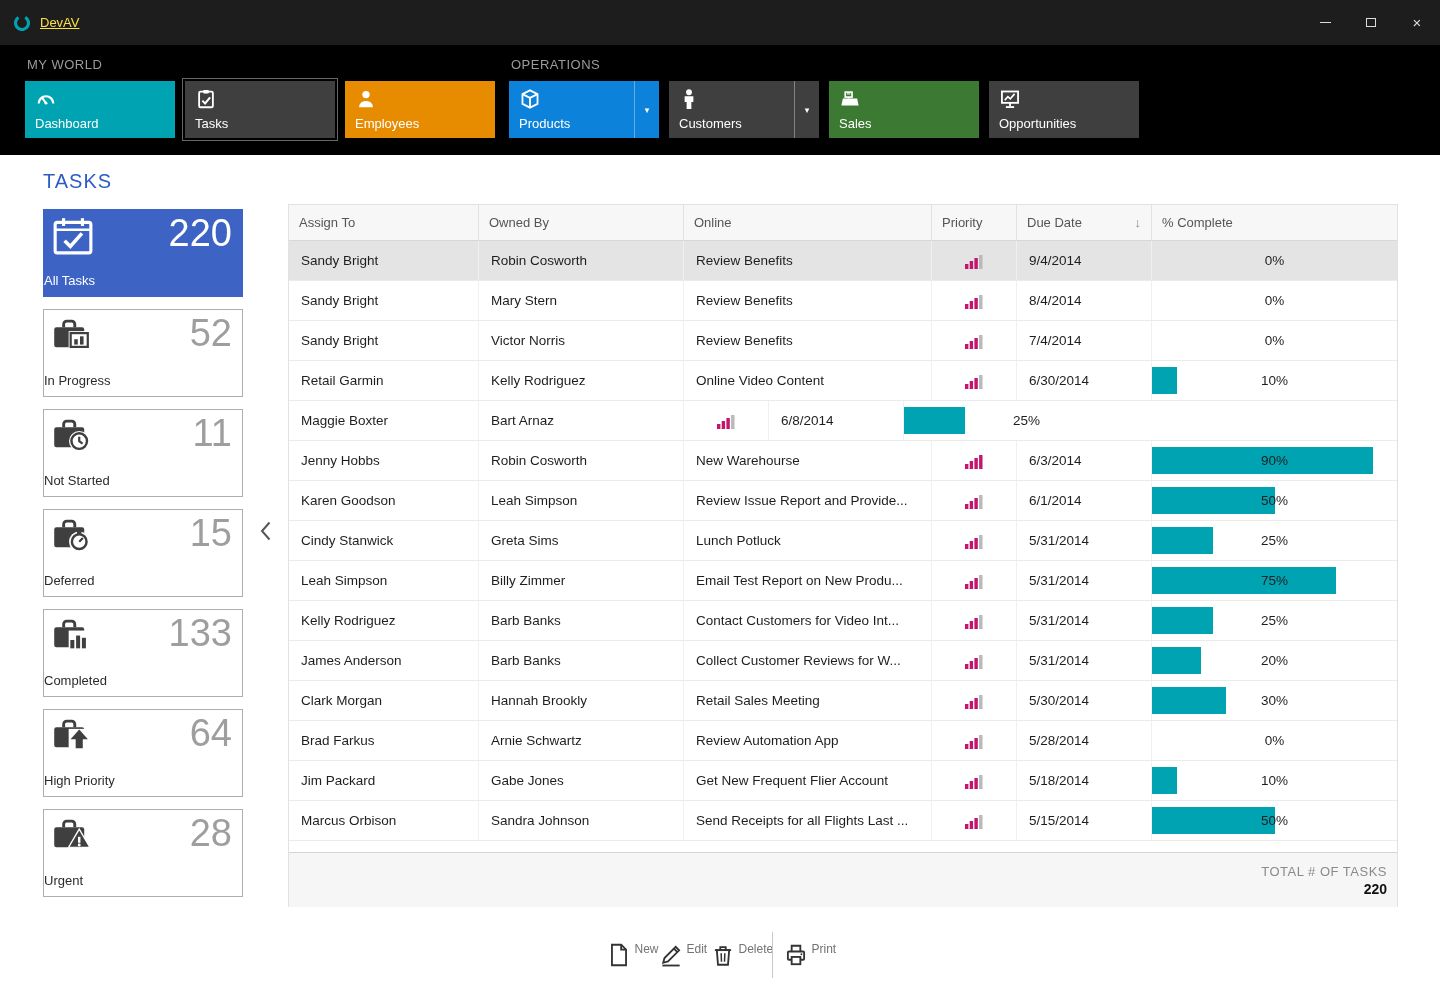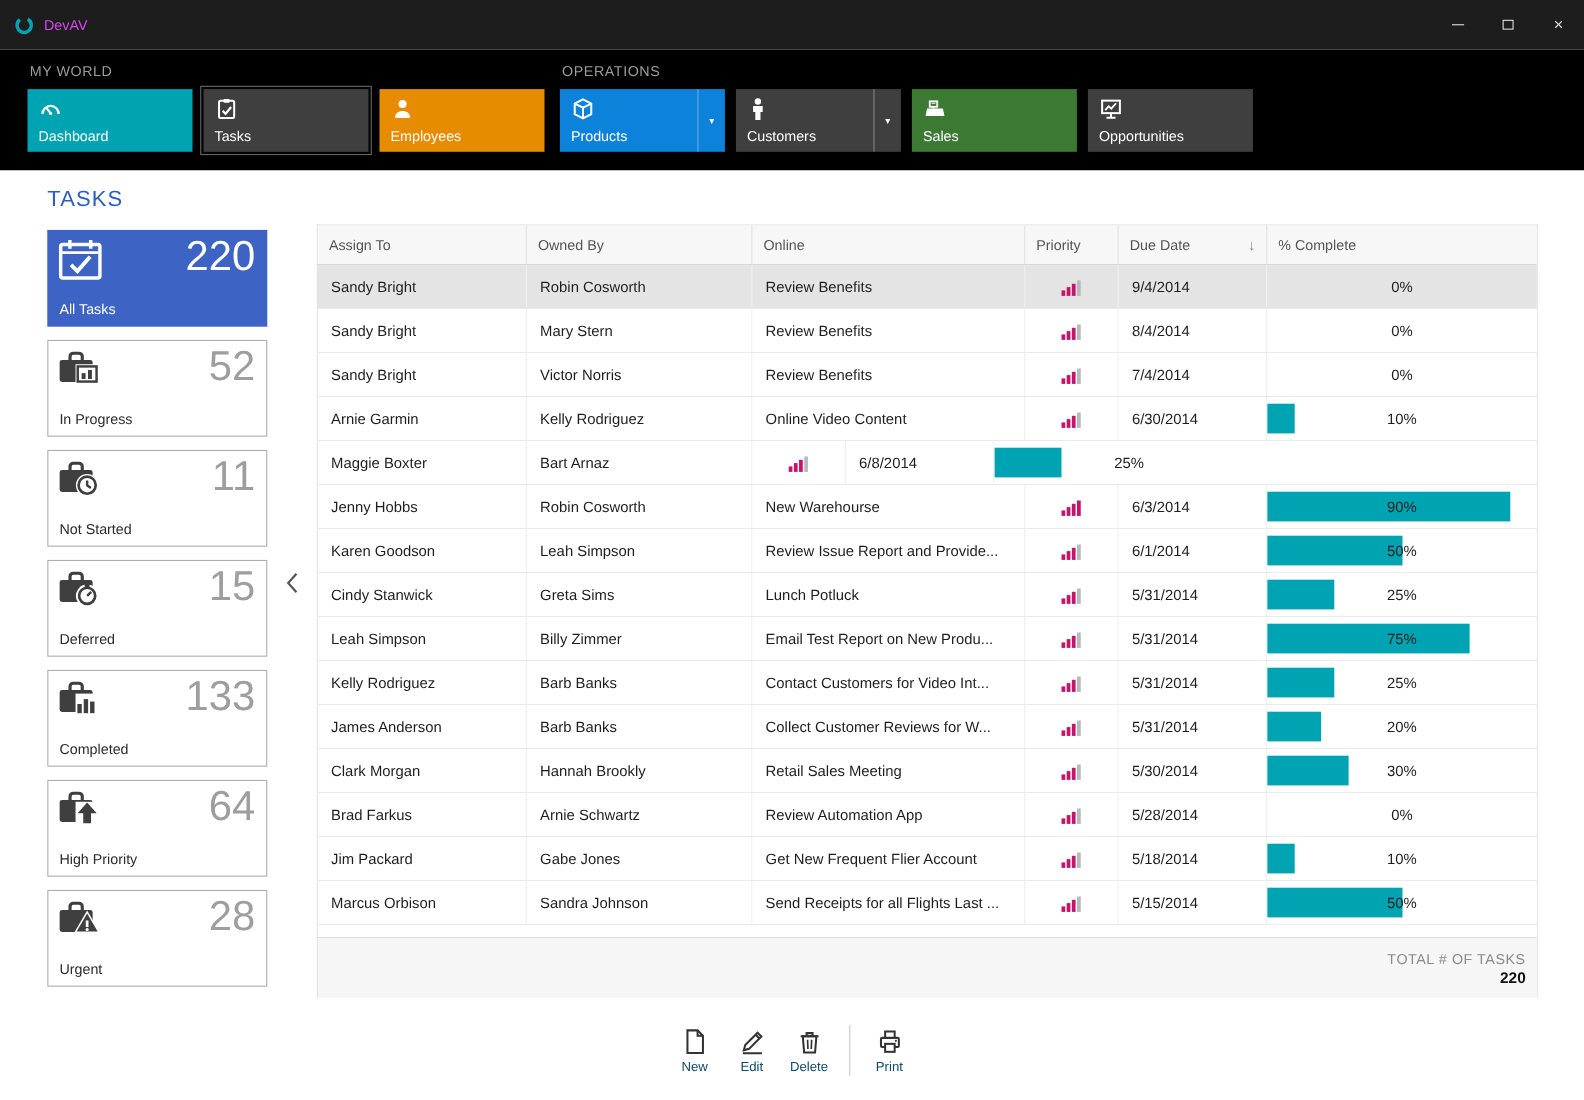--- a/index.html
+++ b/index.html
@@ -3,21 +3,21 @@
 <meta charset="utf-8">
 <style>
   *{margin:0;padding:0;box-sizing:border-box;}
   html,body{width:1440px;height:1000px;overflow:hidden;}
   body{font-family:"Liberation Sans",sans-serif;background:#fff;}
   .window{width:1440px;height:1000px;display:flex;flex-direction:column;background:#fff;}
 
   
   .titlebar{flex:0 0 45px;background:#1d1d1d;display:flex;align-items:center;padding-left:12px;}
   .titlebar .logo{display:flex;margin-right:8px;}
-  .titlebar .title{color:#d946ef;font-size:13px;}
+  .titlebar .title{color:#fde047;font-size:13px;text-decoration:underline;}
   .win-controls{margin-left:auto;display:flex;height:100%;}
   .win-btn{width:46px;height:100%;display:flex;align-items:center;justify-content:center;color:#dcdcdc;font-size:15px;cursor:pointer;}
   .min-glyph{width:11px;height:1px;background:#dcdcdc;display:inline-block;}
   .max-glyph{width:10px;height:9px;border:1px solid #dcdcdc;display:inline-block;}
 
   
   .ribbon{flex:0 0 110px;background:#000000;display:flex;align-items:flex-start;padding:12px 0 0 25px;}
   .rgroup{margin-right:14px;}
   .rgroup-label{color:#9b9b9b;font-size:13px;letter-spacing:.5px;margin:0 0 9px 2px;}
   .rbtn-row{display:flex;gap:10px;}
@@ -30,21 +30,21 @@
 
   
   .content{flex:1;display:flex;background:#fff;overflow:hidden;}
   .sidebar{flex:0 0 200px;margin:15px 0 0 43px;}
   .sidebar-title{color:#2d5cc6;font-size:20px;font-weight:400;letter-spacing:1px;margin:0 0 16px 0;}
   .tile{position:relative;width:200px;height:88px;border:1px solid #aeaeae;background:#fff;margin-bottom:12px;cursor:pointer;}
   .tile.selected{border-color:transparent;}
   .tile .ticon{position:absolute;left:8px;top:6px;display:flex;}
   .tile .count{position:absolute;top:2px;right:10px;font-size:38px;color:#9e9e9e;}
   .tile.selected .count{color:#fff;}
-  .tile .tlabel{position:absolute;left:10px;bottom:8px;font-size:13px;color:#2b2b2b;}
+  .tile .tlabel{position:absolute;left:0;bottom:8px;font-size:13px;color:#2b2b2b;}
   .tile.selected .tlabel{color:#fff;}
   .chev{flex:0 0 45px;display:flex;align-items:center;justify-content:center;cursor:pointer;}
 
   
   .grid{flex:1;margin:49px 42px 0 0;border:1px solid #e2e2e2;border-bottom:none;display:flex;flex-direction:column;align-self:flex-start;width:1110px;}
   .ghead{display:flex;height:36px;background:#f7f7f7;border-bottom:1px solid #d8d8d8;}
   .gh-cell{display:flex;align-items:center;padding:0 10px;font-size:13px;color:#555;border-right:1px solid #e2e2e2;cursor:pointer;}
   .gh-cell:last-child{border-right:none;}
   .sort-arrow{margin-left:auto;color:#888;font-size:13px;}
   .grow{display:flex;height:40px;background:#fff;border-bottom:1px solid #ebebeb;cursor:pointer;}
@@ -61,21 +61,21 @@
   .gcell.col-5{position:relative;justify-content:center;padding:0;}
   .pbar{position:absolute;left:0;top:6px;bottom:6px;}
   .pct{position:relative;z-index:1;}
   .partial-row{height:12px;background:#fff;border-bottom:1px solid #d4d4d4;}
   .gfooter{height:54px;background:#f6f6f6;display:flex;flex-direction:column;align-items:flex-end;justify-content:center;padding-right:10px;}
   .gfoot-label{color:#8a8a8a;font-size:13px;letter-spacing:.5px;}
   .gfoot-value{color:#111;font-size:14px;font-weight:bold;margin-top:2px;}
 
   
   .bottombar{flex:0 0 90px;background:#fff;display:flex;align-items:center;justify-content:center;}
-  .bbtn{width:52px;display:flex;flex-direction:column;align-items:center;gap:3px;cursor:pointer;font-size:12px;color:#0c4a6e;}
+  .bbtn{width:52px;display:flex;flex-direction:row;align-items:flex-start;gap:3px;cursor:pointer;font-size:12px;color:#737373;}
   .bsep{width:1px;height:46px;background:#c9c9c9;margin:0 10px;}
 </style>
 </head>
 <body>
 
 <div class="window">
 
   <div class="titlebar">
     <span class="logo" id="logo">
         <svg width="20" height="20" viewBox="0 0 20 20">
@@ -373,21 +373,21 @@
                   <rect x="15.100000000000001" y="2" width="3.4" height="14" fill="#b9b9b9"></rect>
                 </svg>
               </span>
             </div>
             <div class="gcell col-4">7/4/2014</div>
             <div class="gcell col-5">
               <span class="pct">0%</span>
             </div>
           </div>
           <div class="grow">
-            <div class="gcell col-0">Arnie Garmin</div>
+            <div class="gcell col-0">Retail Garmin</div>
             <div class="gcell col-1">Kelly Rodriguez</div>
             <div class="gcell col-2">Online Video Content</div>
             <div class="gcell col-3">
               <span style="display:flex">
                 <svg width="20" height="16" viewBox="0 0 20 16">
                   <rect x="1" y="11" width="3.4" height="5" fill="#c4156c"></rect>
                   <rect x="5.7" y="8" width="3.4" height="8" fill="#c4156c"></rect>
                   <rect x="10.4" y="5" width="3.4" height="11" fill="#c4156c"></rect>
                   <rect x="15.100000000000001" y="2" width="3.4" height="14" fill="#b9b9b9"></rect>
                 </svg>

